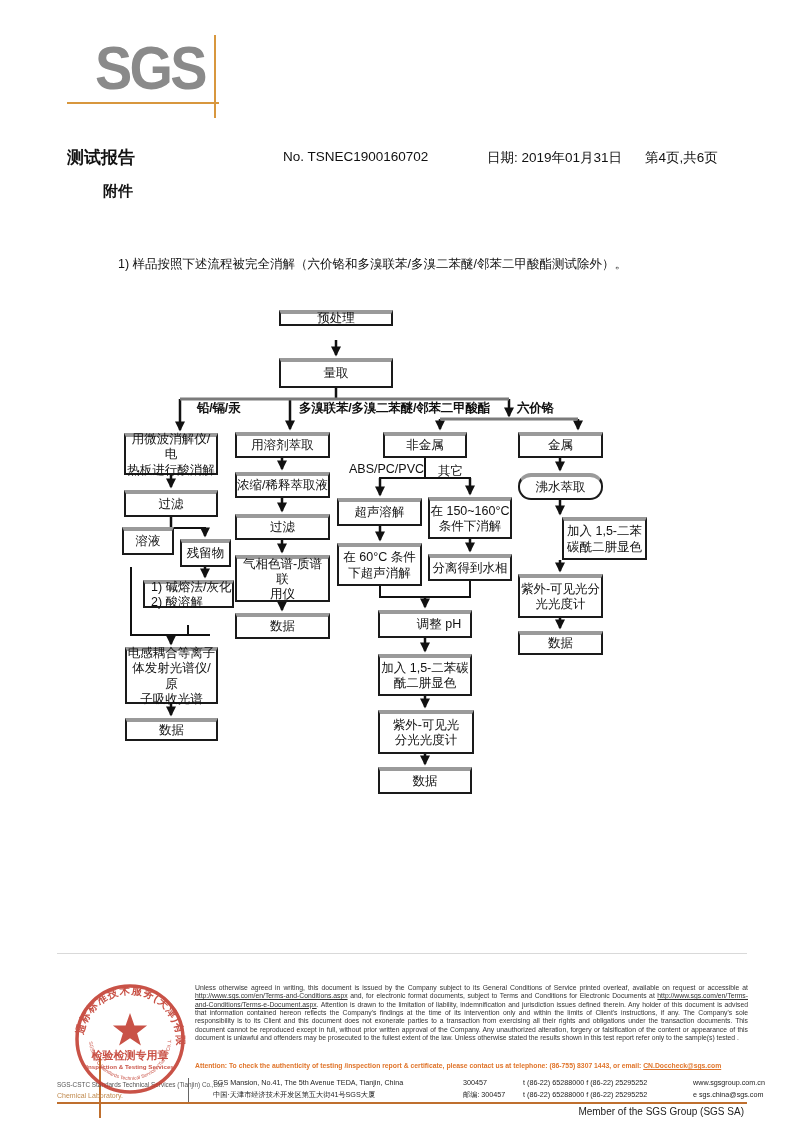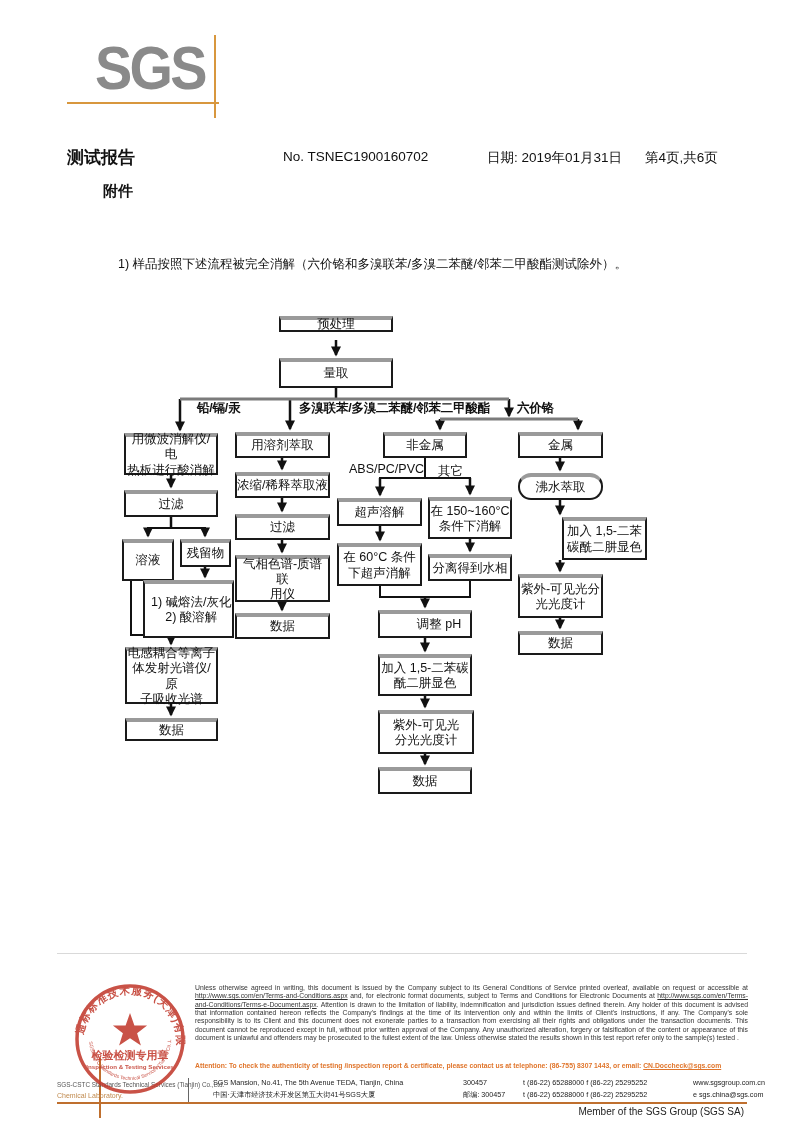--- a/index.html
+++ b/index.html
@@ -24,27 +24,27 @@
   
   #flowchart{position:absolute;left:0;top:300px;width:793px;height:560px;}
   #connectors{position:absolute;left:0;top:0;}
   .node{position:absolute;box-sizing:border-box;border:2px solid #1a1a1a;border-top:4px solid #9a9a9a;
         display:flex;align-items:center;justify-content:center;text-align:center;
         font-size:12.5px;line-height:1.22;white-space:pre-line;background:#fff;}
   .node.left{justify-content:flex-start;text-align:left;padding-left:6px;}
   .blabel{position:absolute;font-size:12.5px;font-weight:bold;white-space:nowrap;letter-spacing:-.2px;}
   .plabel{position:absolute;font-size:12.5px;white-space:nowrap;}
 
-  #n-pre{left:279px;top:16px;width:114px;height:16px;font-family:Liberation Serif, serif;}
+  #n-pre{left:279px;top:10px;width:114px;height:16px;font-family:Liberation Serif, serif;}
   #n-measure{left:279px;top:58px;width:114px;height:30px;}
   #n-c1a{left:124px;top:133px;width:94px;height:42px;}
   #n-c1b{left:124px;top:190px;width:94px;height:27px;}
-  #n-c1c{left:122px;top:239px;width:52px;height:42px;}
+  #n-c1c{left:122px;top:227px;width:52px;height:28px;}
   #n-c1d{left:180px;top:239px;width:51px;height:28px;}
-  #n-c1e{left:143px;top:280px;width:91px;height:58px;text-align:center;}
+  #n-c1e{left:143px;top:280px;width:91px;height:28px;}
   #n-c1f{left:125px;top:347px;width:93px;height:57px;}
   #n-c1g{left:125px;top:418px;width:93px;height:23px;}
   #n-c2a{left:235px;top:132px;width:95px;height:26px;}
   #n-c2b{left:235px;top:172px;width:95px;height:26px;}
   #n-c2c{left:235px;top:214px;width:95px;height:26px;}
   #n-c2d{left:235px;top:255px;width:95px;height:47px;}
   #n-c2e{left:235px;top:313px;width:95px;height:26px;}
   #n-c3a{left:383px;top:132px;width:84px;height:26px;}
   #n-c3b{left:337px;top:198px;width:85px;height:28px;}
   #n-c3c{left:428px;top:197px;width:84px;height:42px;}

